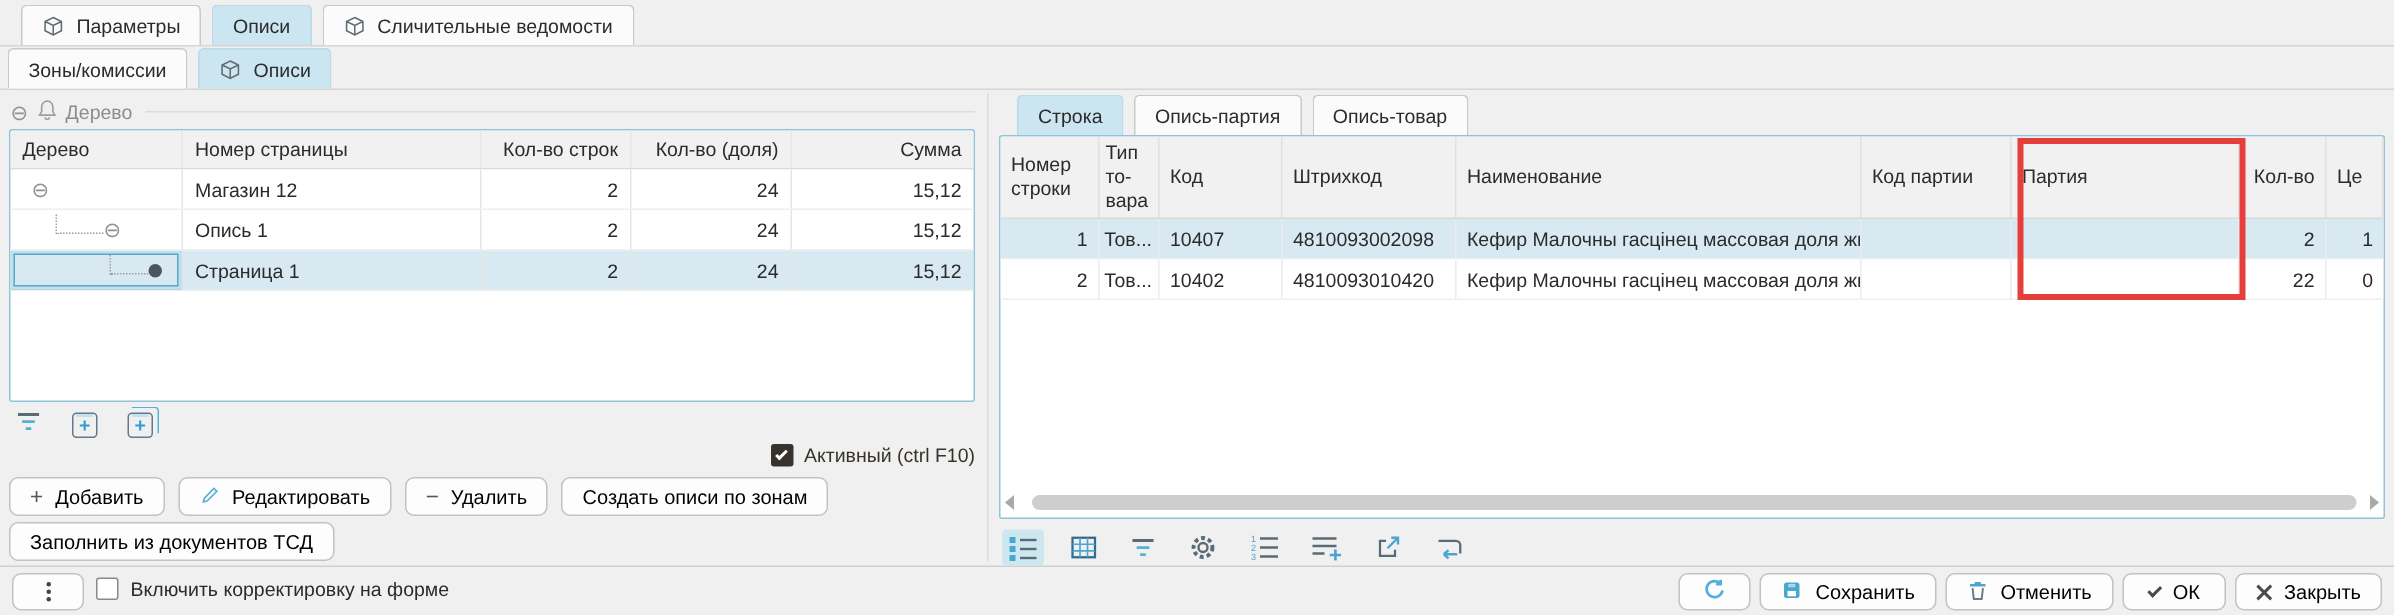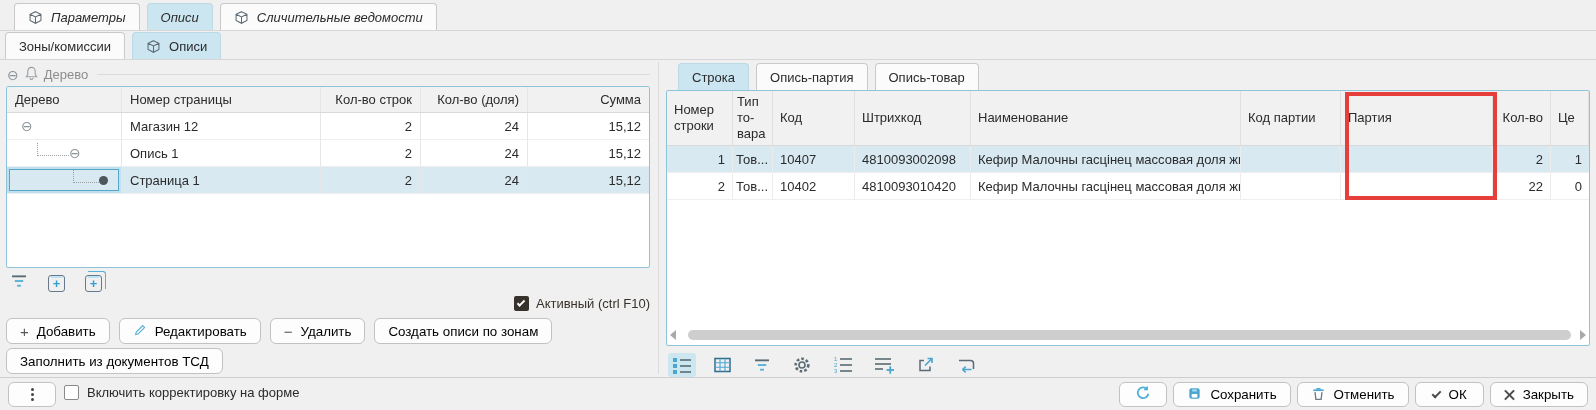--- a/index.html
+++ b/index.html
@@ -6,21 +6,21 @@
   html,body { width:1596px; height:410px; }
   body {
     font-family: "Liberation Sans", "DejaVu Sans", sans-serif;
     font-size: 13px; color:#2b2b2b; background:#f0f0f0;
     position:relative; overflow:hidden;
   }
   .screen { position:absolute; inset:0; }
 
   
   .tabrow { position:absolute; left:0; width:100%; display:flex; align-items:flex-end; gap:7px; border-bottom:1px solid #d6d6d6; }
-  .tabrow1 { top:3px; height:28px; padding-left:14px;font-style:italic; }
+  .tabrow1 { top:3px; height:28px; padding-left:14px; }
   .tabrow2 { top:31px; height:29px; padding-left:5px; }
   .tab { height:27px; display:inline-flex; align-items:center; gap:8px; padding:0 13px;
          background:#fbfbfb; border:1px solid #c9c9c9; border-bottom:none;
          border-radius:4px 4px 0 0; white-space:nowrap; cursor:default; }
   .tab.active { background:#cbe6f1; border-color:#bcd9e6; }
   .ticon svg { display:block; }
 
   
   .left-panel { position:absolute; left:0; top:60px; width:656px; height:317px; }
   .group-header { position:absolute; left:7px; top:6px; right:6px; display:flex; align-items:center; gap:6px; color:#8c8c8c; }

